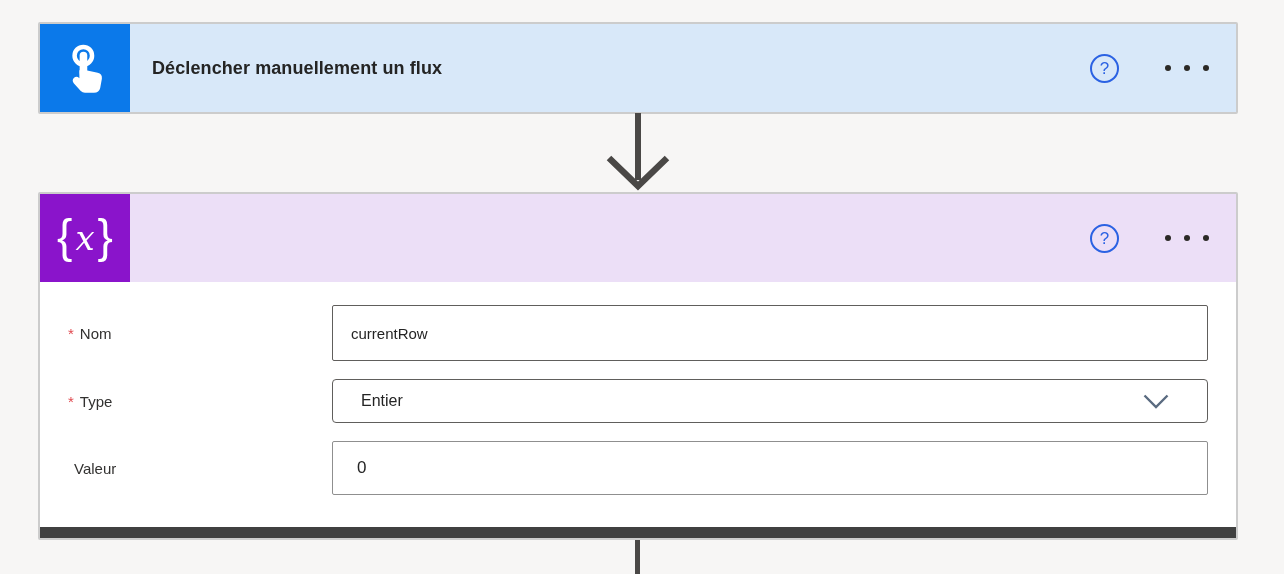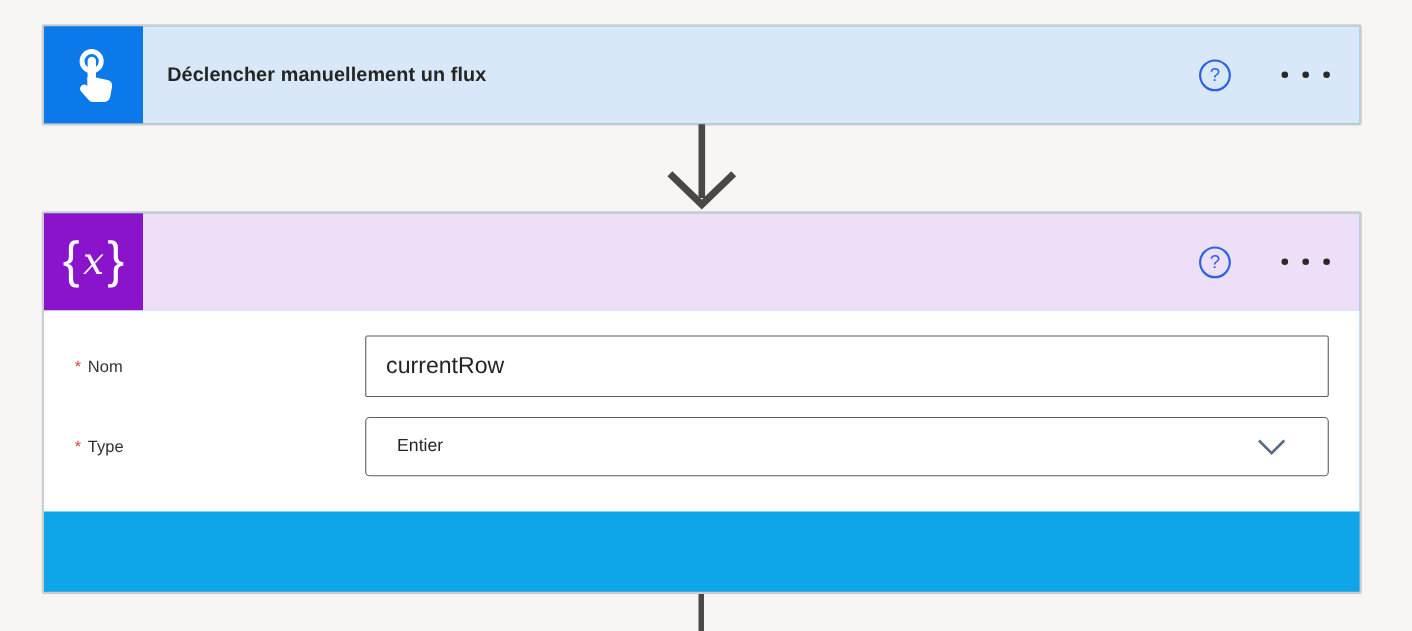--- a/index.html
+++ b/index.html
@@ -26,21 +26,21 @@
   .canvas{
     position:relative;
     width:1284px;height:574px;
     background:var(--canvas_bg);
     overflow:hidden;
   }
   .card{
     position:absolute;left:38px;width:1200px;
     border:2px solid var(--card_border);
     border-radius:2px;
-    background:#0ea5e9;
+    background:#404040;
   }
   .card-header{
     display:flex;align-items:stretch;
     height:88px;
     cursor:pointer;
   }
   .icon-tile{
     width:90px;flex:0 0 90px;
     display:flex;align-items:center;justify-content:center;
     color:#fff;
@@ -102,32 +102,32 @@
     color:var(--required_red);
     margin-right:6px;
     font-size:15px;
   }
   .txt-input{
     flex:1;height:56px;
     border:1px solid var(--input_border_dark);
     border-radius:2px;
     background:#fff;
     padding:0 18px;
-    font-size:21px;color:var(--text_dark);
+    font-size:15px;color:var(--text_dark);
     font-family:inherit;
     outline:none;
   }
   .txt-input.small{
     height:54px;
     border:1px solid var(--input_border_light);
     font-size:17px;
     padding:0 24px;
   }
   .dropdown{
-    flex:1;height:54px;
+    flex:1;height:44px;
     border:1px solid var(--input_border_dark);
     border-radius:4px;
     background:#fff;
     display:flex;align-items:center;justify-content:space-between;
     padding:0 38px 0 28px;
     font-size:16px;color:var(--text_dark);
     cursor:pointer;
   }
   .connector-arrow{position:absolute;left:600px;top:112px;}
   .bottom-stub{
@@ -210,19 +210,26 @@
           <span>Type</span>
         </span>
         <div class="dropdown">
           <span>Entier</span>
           <svg width="26" height="15" viewBox="0 0 26 15" aria-hidden="true">
             <path d="M1.5 1.5 L13 13 L24.5 1.5" fill="none" stroke="#5a6b80" stroke-width="2.4"></path>
           </svg>
         </div>
       </div>
 
+      <div class="field-row">
+        <span class="field-label">
+          <span class="req"></span>
+          <span>Valeur</span>
+        </span>
+        <input class="txt-input small" type="text" value="0" style="">
+      </div>
 
     </div>
   </div>
 
   <div class="bottom-stub"></div>
 
 </div>
 
 </body></html>

